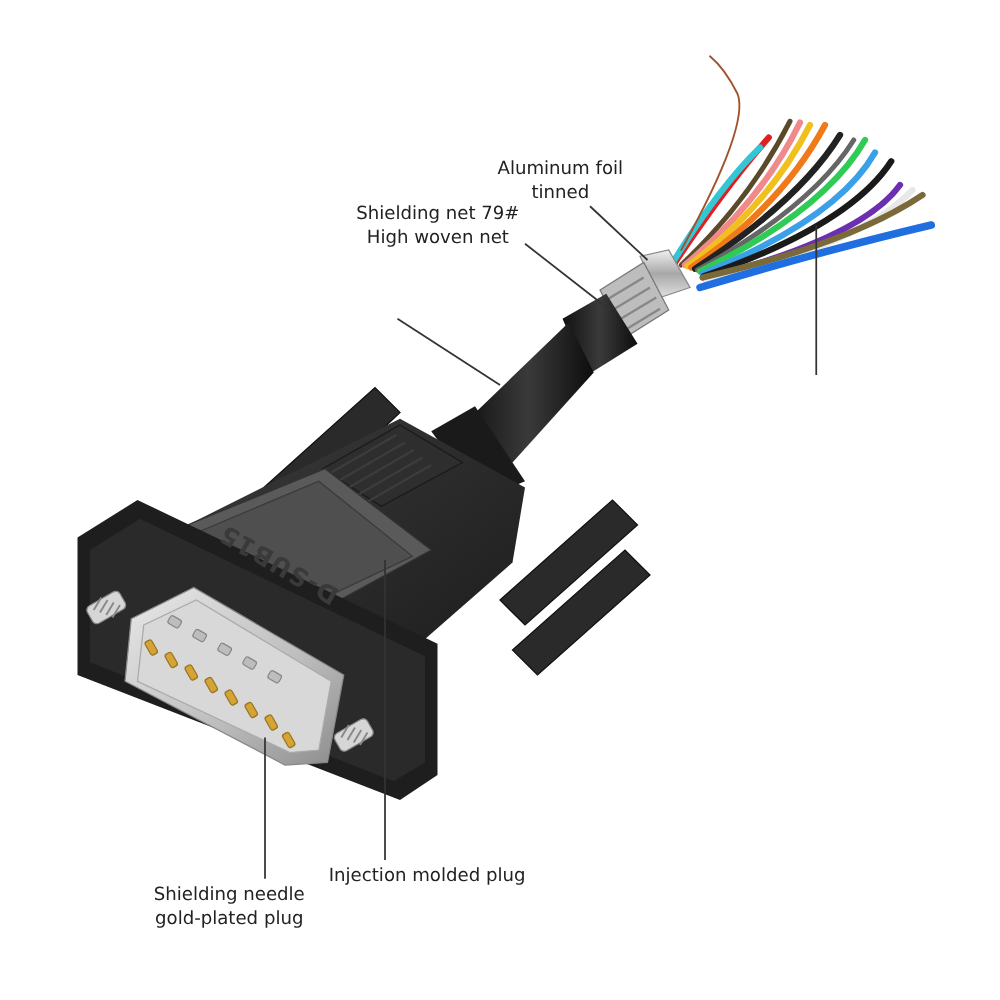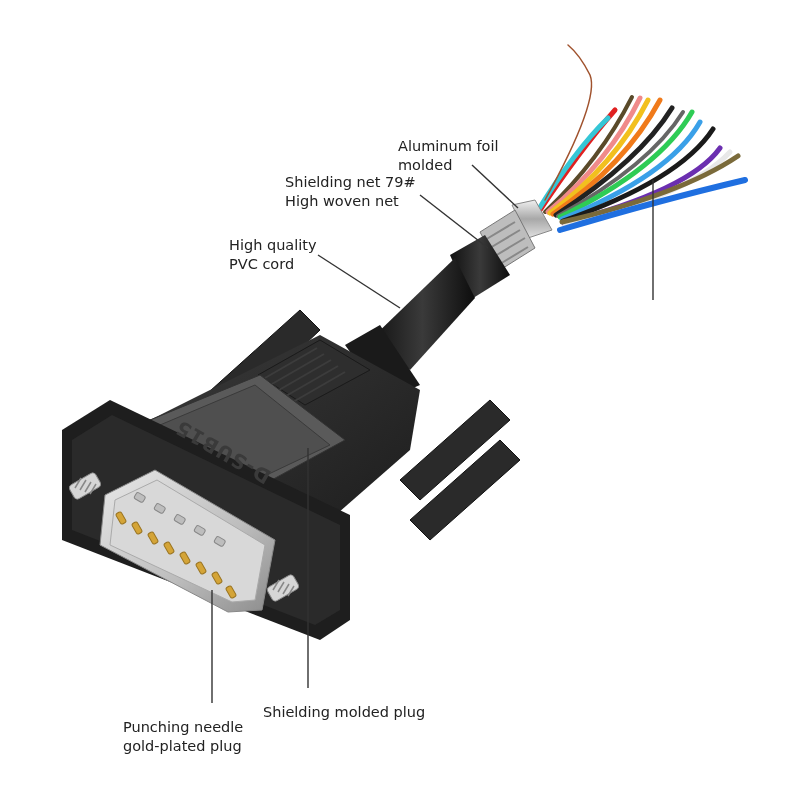--- a/index.html
+++ b/index.html
@@ -1,20 +1,20 @@
 <!DOCTYPE html>
 <html><head>
 <meta charset="utf-8">
 <style>
   html, body { margin: 0; padding: 0; background: #ffffff; }
   body { width: 800px; height: 800px; position: relative; overflow: hidden;
          font-family: "DejaVu Sans", sans-serif; color: #222; }
   #stage { position: absolute; left: 0; top: 0; width: 800px; height: 800px; }
-  .label { position: absolute; font-size: 14.5px; line-height: 19px; text-align: left;
-           color: #222; white-space: nowrap; margin-top: 11px; }
+  .label { position: absolute; font-size: 14.5px; line-height: 19px; text-align: center;
+           color: #222; white-space: nowrap; }
   .label span { display: block; }
   svg { position: absolute; left: 0; top: 0; }
 </style>
 </head>
 <body>
 
 <div id="stage">
 
   <svg width="800" height="800" viewBox="0 0 800 800">
     <defs>
@@ -132,36 +132,32 @@
       <path d="M653 180 L653 300"></path>
       <path d="M308 448 L308 688"></path>
       <path d="M212 590 L212 703"></path>
     </g>
   </svg>
 
   <div style="position:absolute;left:170px;top:440px;font-size:20px;font-weight:bold;color:#3a3a3a;transform:rotate(210deg);letter-spacing:1px;">D-SUB15</div>
 
   <div class="label" style="left:398px;top:126px;">
     <span>Aluminum foil</span>
-    <span>molded</span>
+    <span>tinned</span>
   </div>
 
   <div class="label" style="left:285px;top:162px;">
     <span>Shielding net 79#</span>
     <span>High woven net</span>
   </div>
 
-  <div class="label" style="left:229px;top:225px;">
-    <span>High quality</span>
-    <span>PVC cord</span>
-  </div>
 
 
   <div class="label" style="left:263px;top:692px;">
-    <span>Shielding molded plug</span>
+    <span>Injection molded plug</span>
   </div>
 
   <div class="label" style="left:123px;top:707px;">
-    <span>Punching needle</span>
+    <span>Shielding needle</span>
     <span>gold-plated plug</span>
   </div>
 
 </div>
 
 </body></html>

